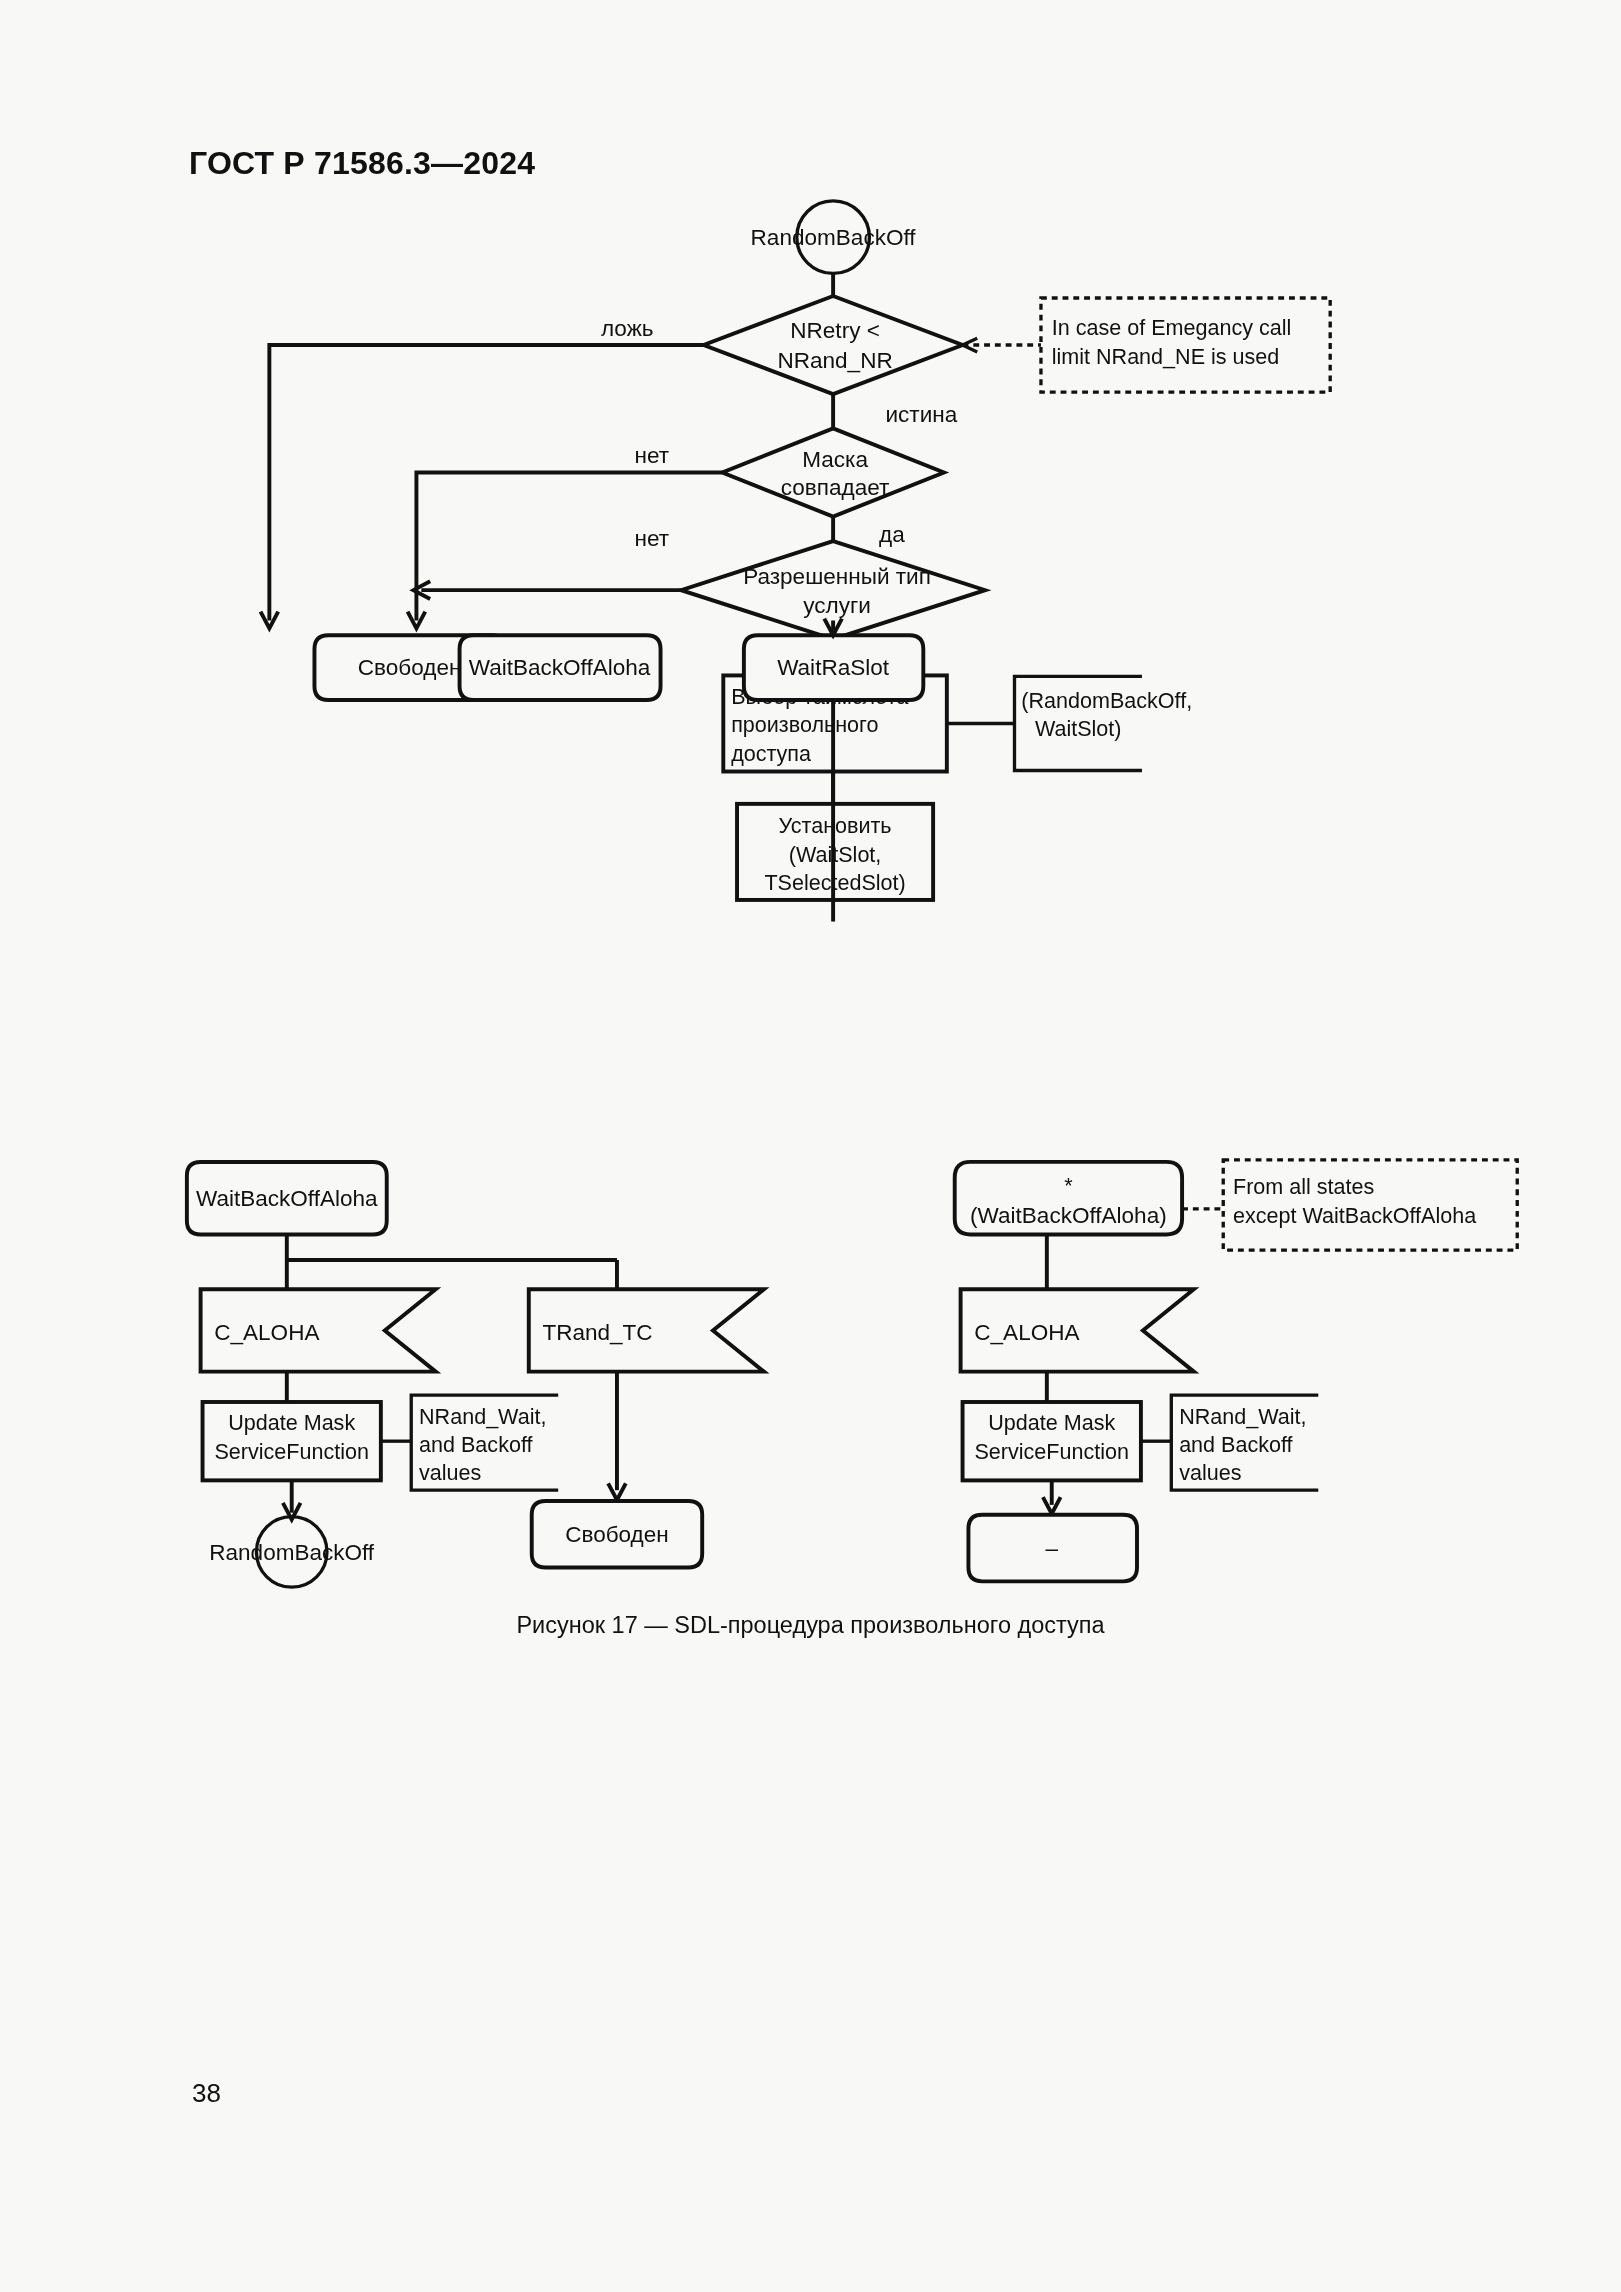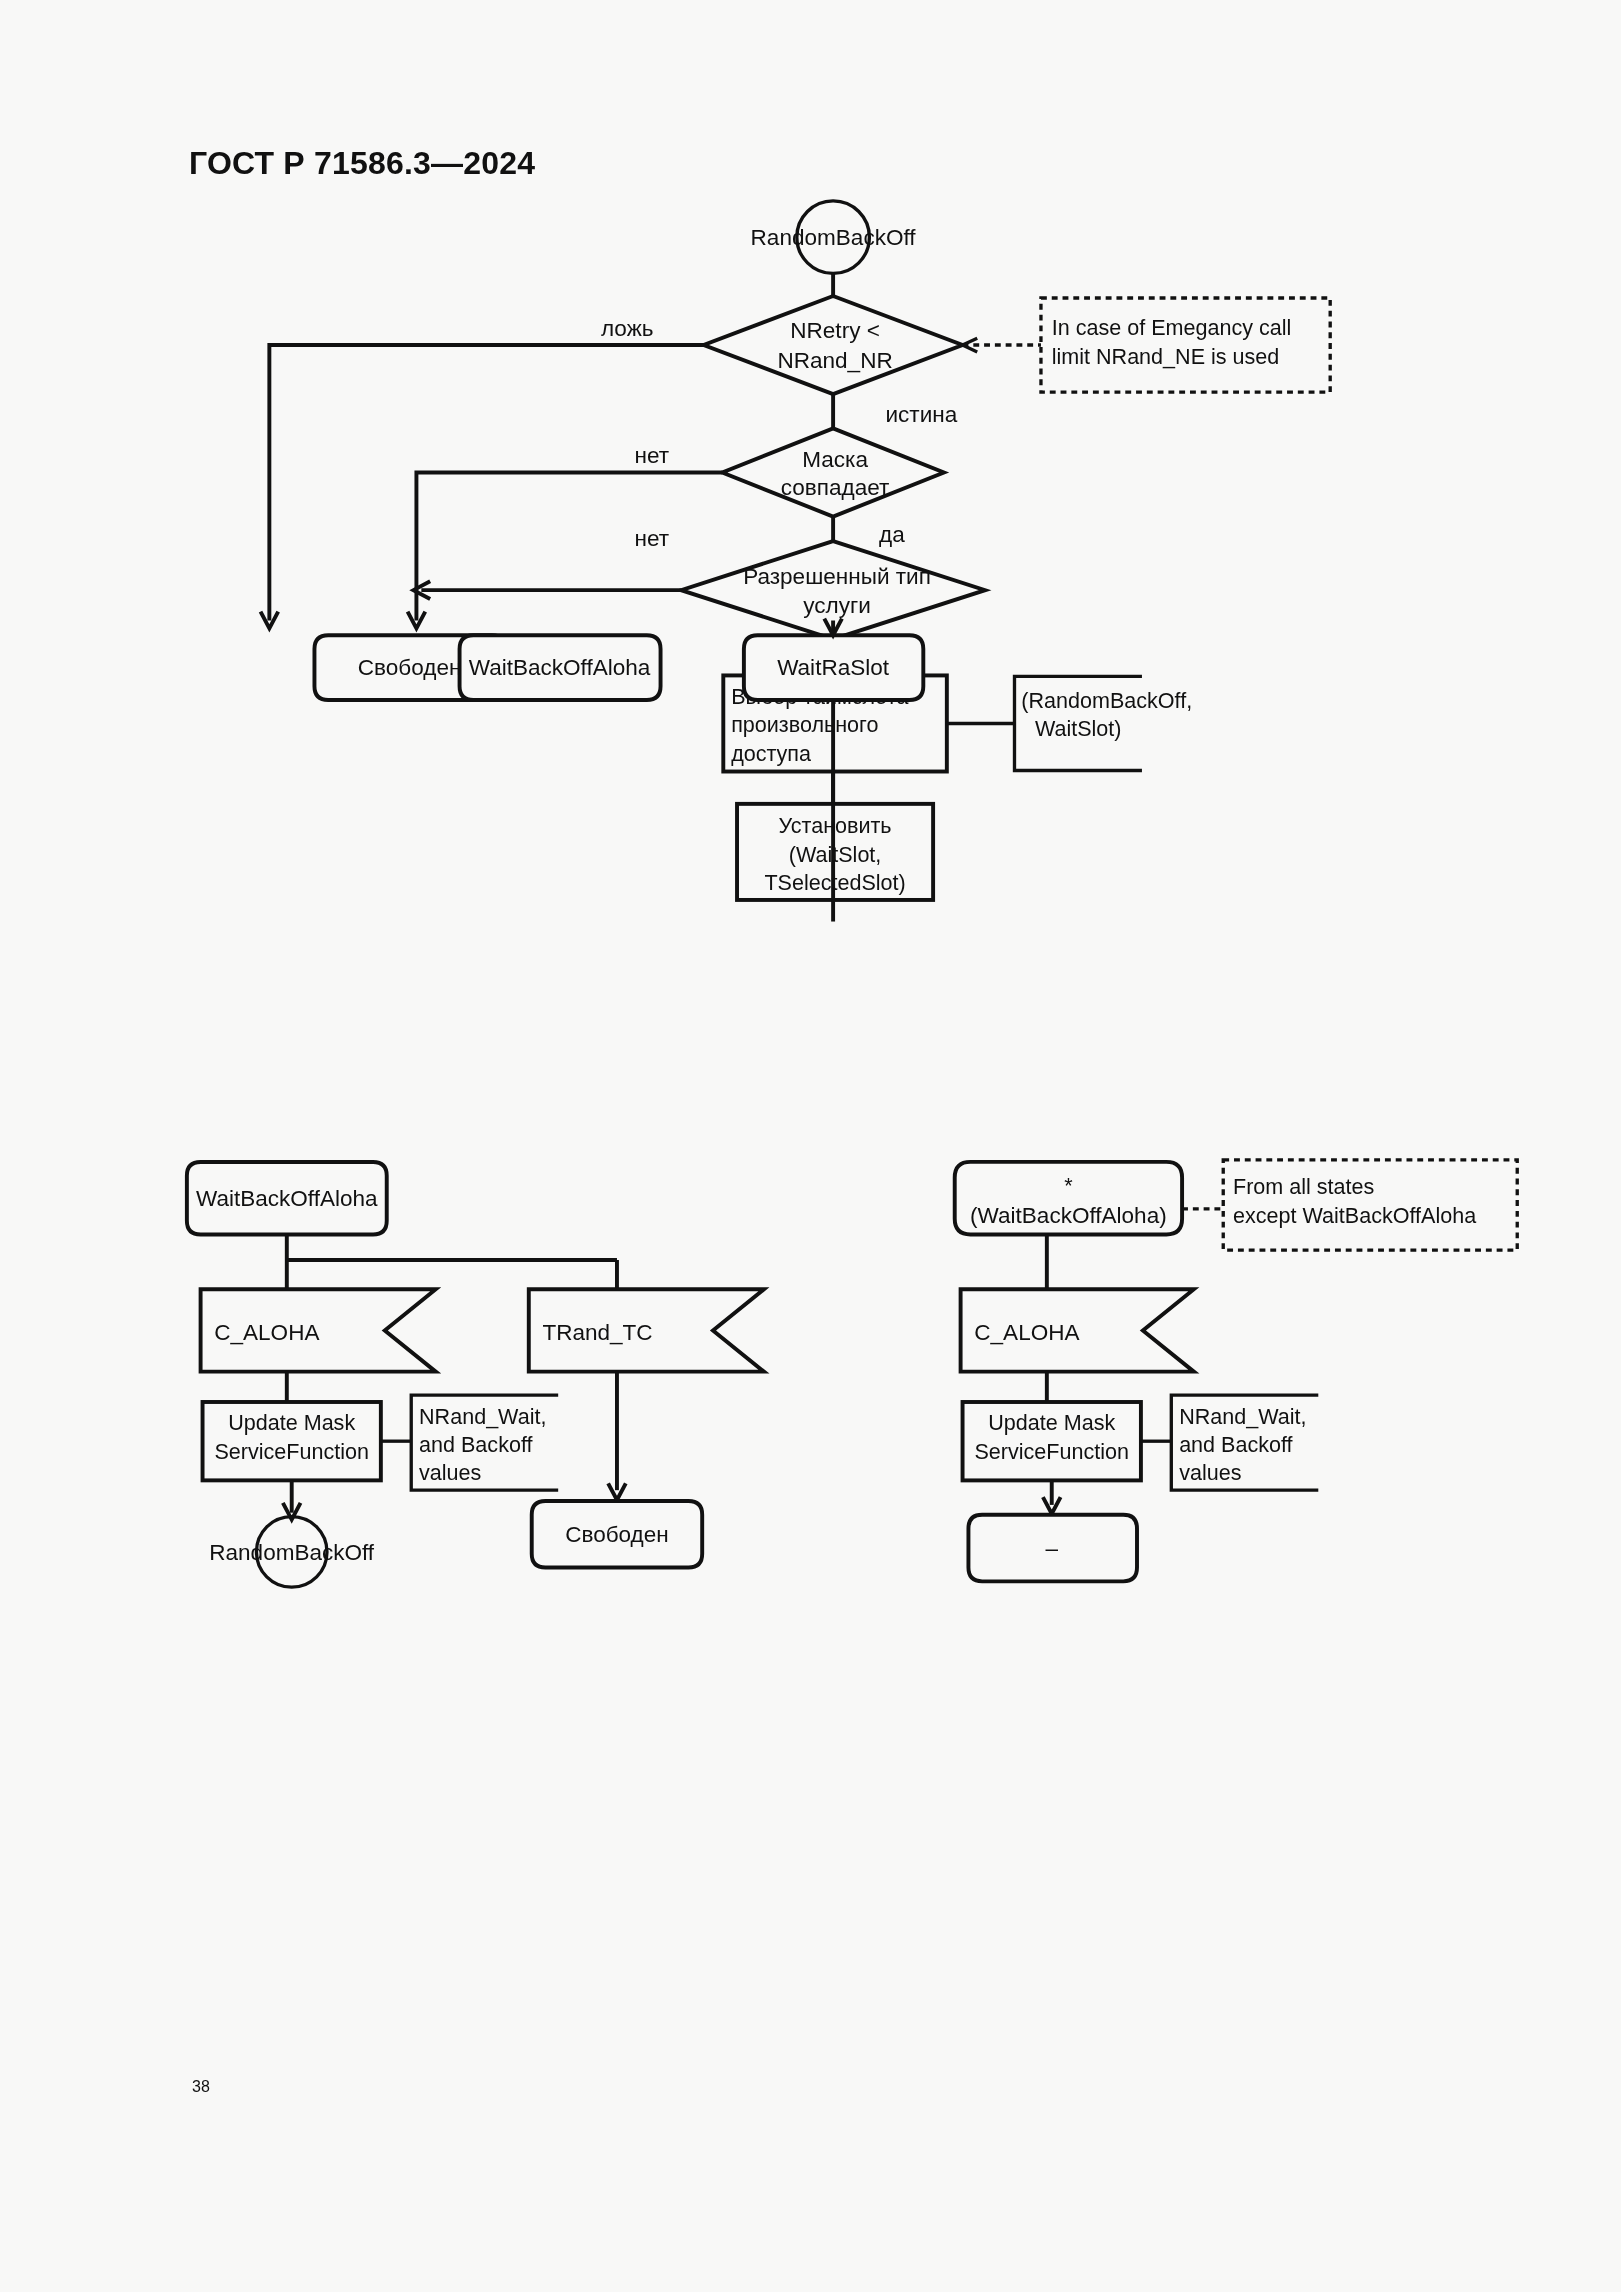--- a/index.html
+++ b/index.html
@@ -12,21 +12,21 @@
   .page{position:absolute;inset:0;}
 
   .doc-header{
     position:absolute;left:189px;top:145px;
     font-size:32px;font-weight:bold;letter-spacing:0.2px;
     color:#111;white-space:nowrap;
   }
 
   .page-number{
     position:absolute;left:192px;top:2078px;
-    font-size:16px;color:#111;
+    font-size:26px;color:#111;
   }
 
   .figure-caption{
     position:absolute;left:0;right:0;top:1612px;
     text-align:center;font-size:23.5px;color:#111;
   }
 
   svg.diagram{position:absolute;display:block;}
   svg text{font-family:"Liberation Sans","DejaVu Sans",sans-serif;fill:#111;}
   .shape{fill:#f8f8f7;stroke:#111;stroke-width:4;}
@@ -184,17 +184,18 @@
     <text class="lbl-sm" x="243" y="277">NRand_Wait,</text>
     <text class="lbl-sm" x="243" y="306">and Backoff</text>
     <text class="lbl-sm" x="243" y="335">values</text>
 
     <line class="conn" x1="113" y1="335" x2="113" y2="360"></line>
     <path class="conn" d="M104,352 L113,369 L122,352"></path>
     <path class="shape" d="M42,370 L186,370 q14,0 14,14 L200,424 q0,14 -14,14 L42,438 q-14,0 -14,-14 L28,384 q0,-14 14,-14 Z"></path>
     <text class="lbl" x="113" y="412" text-anchor="middle">–</text>
   </svg>
 
+  <div class="figure-caption">Рисунок 17 — SDL-процедура произвольного доступа</div>
 
   <div class="page-number">38</div>
 
 </div>
 
 
 </body></html>

